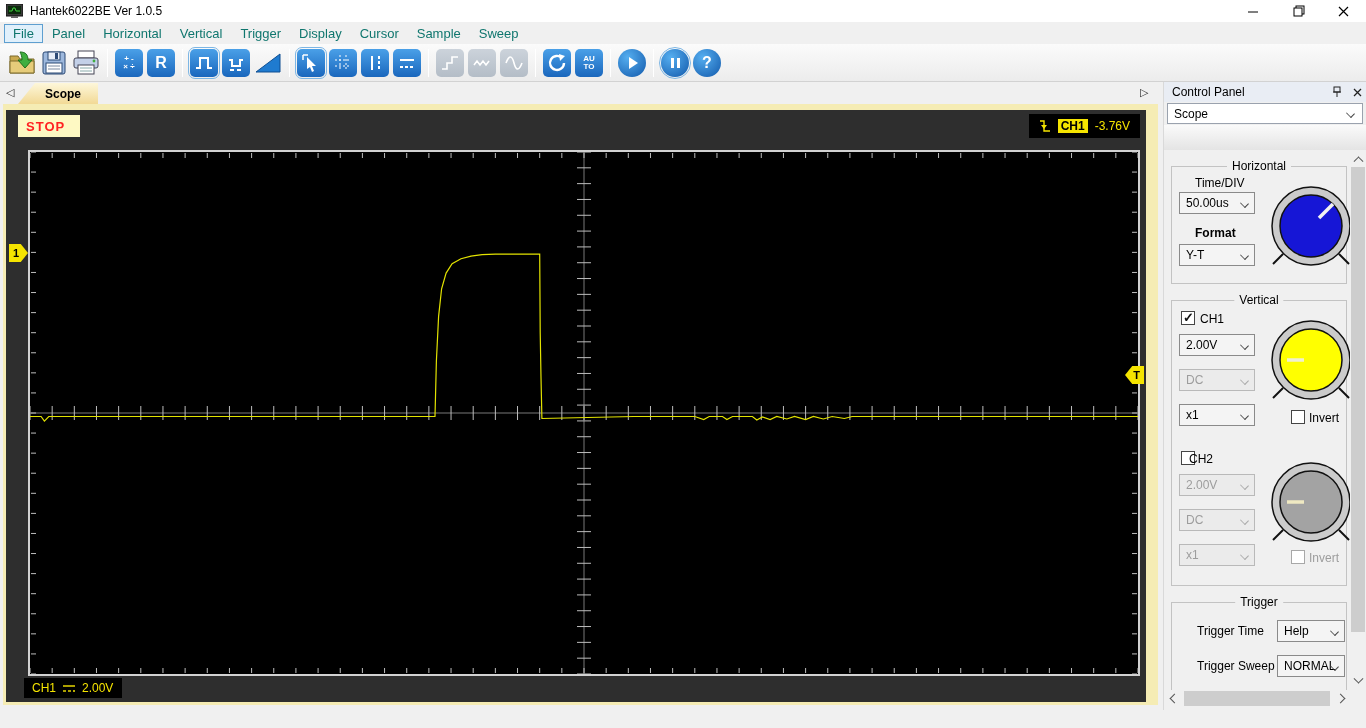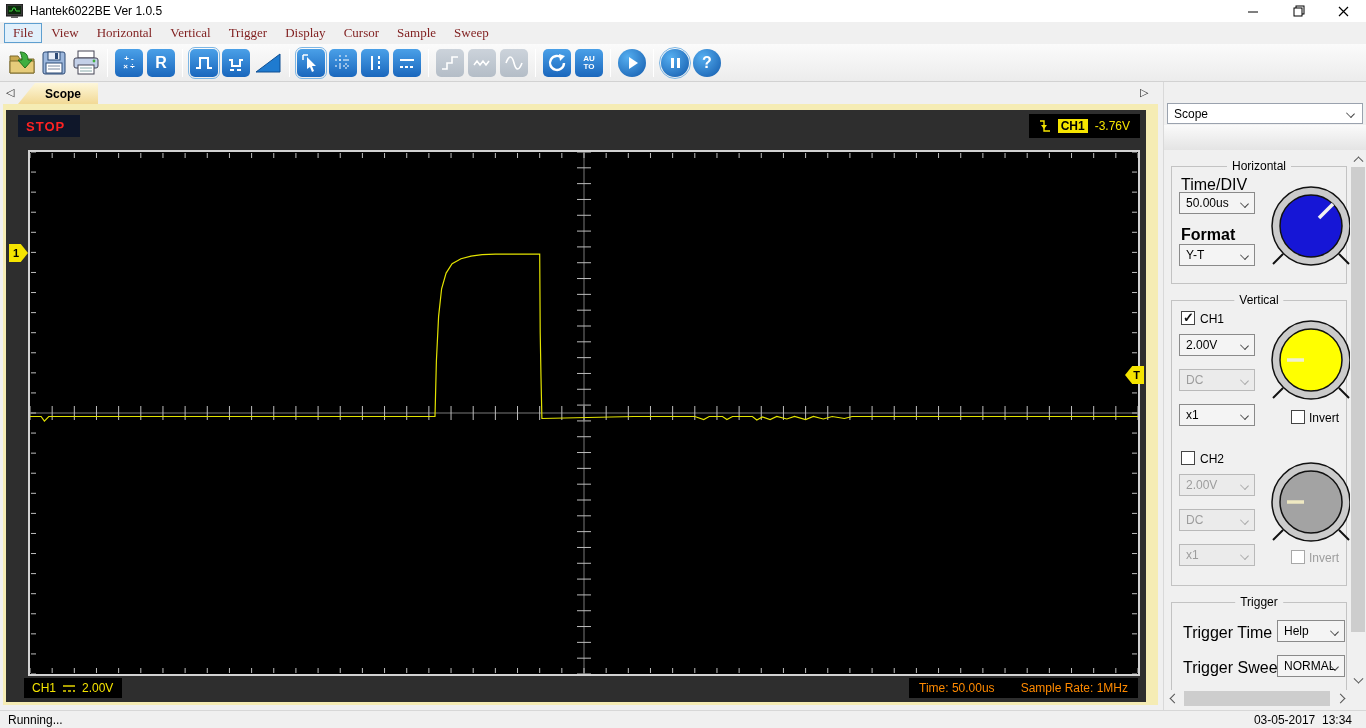--- a/index.html
+++ b/index.html
@@ -8,21 +8,21 @@
 
   
   .titlebar { position:absolute; left:0; top:0; width:1366px; height:22px; background:#ffffff; display:flex; align-items:center; }
   .titlebar .app-icon { margin-left:6px; width:17px; height:15px; }
   .titlebar .title { margin-left:7px; font-size:12px; color:#000; }
   .win-btns { position:absolute; right:0; top:0; height:22px; display:flex; }
   .win-btn { width:45px; height:22px; display:flex; align-items:center; justify-content:center; }
 
   
   .menubar { position:absolute; left:0; top:22px; width:1366px; height:22px; background:#f0f0f0; display:flex; align-items:center; font-size:13px; padding-left:4px; }
-  .menu-item { padding:2px 9px; color:#7f1d1d;font-family:Liberation Serif, serif; }
+  .menu-item { padding:2px 9px; color:#0f766e; }
   .menu-item.selected { background:#e1f0fb; border:1px solid #5e9fd0; padding:1px 8px; }
 
   
   .toolbar { position:absolute; left:0; top:44px; width:1366px; height:38px; background:linear-gradient(180deg,#fbfbfb,#ececec); border-bottom:1px solid #d2d2d2; display:flex; align-items:center; padding-left:8px; gap:4px; }
   .tsep { width:1px; height:28px; background:#c6c6c6; border-right:1px solid #ffffff; margin:0 3px; }
   .tbtn { width:28px; height:28px; border-radius:5px; background:linear-gradient(180deg,#4aa0e8,#1a67bd); display:flex; align-items:center; justify-content:center; color:#fff; flex:0 0 auto; }
   .tbtn.plain { background:none; border-radius:0; }
   .tbtn.round { border-radius:50%; background:radial-gradient(circle at 35% 30%,#55aef0,#1259ab); }
   .tbtn.disabled { background:linear-gradient(180deg,#ccd3db,#b4bdc7); }
   .tbtn.selected { outline:1px solid #7db6e4; outline-offset:1px; }
@@ -32,21 +32,21 @@
   
   .tabbar { position:absolute; left:0; top:83px; width:1366px; height:21px; background:#f0f0f0; }
   .tab-nav { position:absolute; top:3px; font-size:11px; color:#222; }
   .tab-scope { position:absolute; left:18px; top:0; width:80px; height:21px; background:linear-gradient(180deg,#fdf7da,#f2d995); clip-path:polygon(17px 0,100% 0,100% 100%,0 100%); display:flex; align-items:center; justify-content:center; font-size:12px; font-weight:bold; color:#000; padding-left:10px; }
 
   
   .tabpage { position:absolute; left:0; top:104px; width:1163px; height:606px; background:#f0f0f0; }
   .page-accent { position:absolute; left:3px; top:0; width:1155px; height:601px; background:#f5ecb4; }
   .scope-widget { position:absolute; left:6px; top:6px; width:1140px; height:592px; background:#2e2e2e; }
   .scope-topbar { position:absolute; left:0; top:0; width:100%; height:34px; }
-  .stop-box { position:absolute; left:12px; top:5px; width:62px; height:22px; background:#0f172a; color:#ff2222; font-size:13px; font-weight:bold; display:flex; align-items:center; padding-left:8px; letter-spacing:1px; }
+  .stop-box { position:absolute; left:12px; top:5px; width:62px; height:22px; background:#fef9c3; color:#ff2222; font-size:13px; font-weight:bold; display:flex; align-items:center; padding-left:8px; letter-spacing:1px; }
   .trig-readout { position:absolute; right:6px; top:4px; height:24px; background:#000; display:flex; align-items:center; gap:7px; padding:0 10px; }
   .trig-readout .chname { background:#f5e400; color:#000; font-size:12px; font-weight:bold; padding:0 3px; }
   .trig-readout .lvl { color:#f5e400; font-size:12px; }
   .scope-display { position:absolute; left:22px; top:40px; width:1112px; height:526px; background:#000; border:2px solid #d2d2d2; }
   .marker { position:absolute; width:19px; height:18px; background:#f5e400; color:#000; font-size:11px; font-weight:bold; display:flex; align-items:center; }
   .marker.left { left:3px; top:134px; clip-path:polygon(0 0,62% 0,100% 50%,62% 100%,0 100%); padding-left:4px; }
   .marker.right { left:1119px; top:256px; clip-path:polygon(100% 0,38% 0,0 50%,38% 100%,100% 100%); justify-content:flex-end; padding-right:4px; }
   .chip { position:absolute; background:#000; height:20px; display:flex; align-items:center; font-size:12px; }
   .chip.ch { left:18px; top:568px; width:98px; gap:6px; padding:0 8px; color:#f5e400; }
   .chip.time { right:8px; top:568px; padding:0 10px; gap:26px; color:#ff8a00; }
@@ -54,21 +54,21 @@
   
   .cpanel { position:absolute; left:1163px; top:82px; width:203px; height:628px; background:#f0f0f0; border-left:1px solid #d9d9d9; }
   .cpanel-header { position:absolute; left:0; top:0; width:203px; height:20px; background:#e9edf4; display:flex; align-items:center; font-size:12px; color:#000; padding-left:8px; }
   .cpanel-hbtn { position:absolute; top:2px; width:16px; height:16px; display:flex; align-items:center; justify-content:center; color:#222; }
   .mode-select { position:absolute; left:3px; top:21px; width:196px; height:21px; background:#fff; border:1px solid #9aa2ae; display:flex; align-items:center; font-size:12px; padding-left:6px; }
   .cpanel-band { position:absolute; left:0; top:43px; width:203px; height:25px; background:linear-gradient(180deg,#fafafa,#e4e4e4); }
   .cpanel-content { position:absolute; left:3px; top:68px; width:184px; height:540px; background:#f0f0f0; overflow:hidden; }
 
   .groupbox { position:absolute; border:1px solid #c3c3c3; }
   .groupbox .legend { position:absolute; top:-8px; left:50%; transform:translateX(-50%); background:#f0f0f0; padding:0 5px; font-size:12px; color:#000; white-space:nowrap; }
-  .flabel { position:absolute; font-size:16px; color:#000; white-space:nowrap; }
+  .flabel { position:absolute; font-size:12px; color:#000; white-space:nowrap;margin-left:14px; }
   .fselect { position:absolute; width:76px; height:22px; background:#f4f4f4; border:1px solid #8a8a8a; font-size:12px; color:#000; display:flex; align-items:center; padding-left:6px; }
   .fselect .chev { position:absolute; right:6px; top:7px; width:7px; height:7px; border-right:1px solid #444; border-bottom:1px solid #444; transform:rotate(45deg) scale(1,0.8); }
   .fselect.disabled { background:#ebebeb; border-color:#b9b9b9; color:#9d9d9d; }
   .fselect.disabled .chev { border-color:#a8a8a8; }
   .checkbox { position:absolute; width:14px; height:14px; background:#fff; border:1px solid #444; }
   .checkbox.checked::after { content:"✓"; position:absolute; left:1px; top:-2px; font-size:13px; font-weight:bold; color:#111; }
   .checkbox.disabled { border-color:#a8a8a8; }
   .cblabel { position:absolute; font-size:12px; color:#000; }
   .cblabel.disabled { color:#9d9d9d; }
   .knob { position:absolute; width:88px; height:88px; }
@@ -118,21 +118,21 @@
       <div class="win-btn">
         <svg width="11" height="11" viewBox="0 0 11 11">
             <path d="M1,1 L10,10 M10,1 L1,10" stroke="#000" stroke-width="1.2"></path>
           </svg>
       </div>
     </div>
   </div>
 
   <div class="menubar">
     <span class="menu-item selected">File</span>
-    <span class="menu-item">View</span>
+    <span class="menu-item">Panel</span>
     <span class="menu-item">Horizontal</span>
     <span class="menu-item">Vertical</span>
     <span class="menu-item">Trigger</span>
     <span class="menu-item">Display</span>
     <span class="menu-item">Cursor</span>
     <span class="menu-item">Sample</span>
     <span class="menu-item">Sweep</span>
   </div>
 
   <div class="toolbar">
@@ -548,28 +548,39 @@
       <div class="chip ch">
         <span>CH1</span>
         <svg width="14" height="9" viewBox="0 0 14 9">
           <line x1="1" y1="2" x2="13" y2="2" stroke="#f5e400" stroke-width="1.4"></line>
           <line x1="1" y1="7" x2="4" y2="7" stroke="#f5e400" stroke-width="1.4"></line>
           <line x1="6" y1="7" x2="9" y2="7" stroke="#f5e400" stroke-width="1.4"></line>
           <line x1="11" y1="7" x2="13" y2="7" stroke="#f5e400" stroke-width="1.4"></line>
         </svg>
         <span>2.00V</span>
       </div>
-      <div class="chip time">
-        <span>Time: 50.00us</span>
-        <span>Sample Rate: 1MHz</span>
-      </div>
     </div>
   </div>
 
   <div class="cpanel">
+    <div class="cpanel-header">
+      <span>Control Panel</span>
+      <div class="cpanel-hbtn" style="right:22px;">
+        <svg width="10" height="12" viewBox="0 0 10 12">
+          <rect x="2" y="1" width="6" height="5" fill="none" stroke="#222"></rect>
+          <line x1="1" y1="6" x2="9" y2="6" stroke="#222"></line>
+          <line x1="5" y1="6" x2="5" y2="11" stroke="#222"></line>
+        </svg>
+      </div>
+      <div class="cpanel-hbtn" style="right:2px;">
+        <svg width="9" height="9" viewBox="0 0 9 9">
+          <path d="M1,1 L8,8 M8,1 L1,8" stroke="#222" stroke-width="1.3"></path>
+        </svg>
+      </div>
+    </div>
 
     <div class="mode-select">
       <span>Scope</span>
       <span class="chev" style="position:absolute;right:8px;top:6px;width:7px;height:7px;border-right:1px solid #444;border-bottom:1px solid #444;transform:rotate(45deg) scale(1,0.8);"></span>
     </div>
     <div class="cpanel-band"></div>
 
     <div class="cpanel-content">
 
       <div class="groupbox" style="left:4px; top:16px; width:176px; height:118px;">
@@ -614,21 +625,21 @@
         <line x1="-28" y1="28" x2="-38" y2="38" stroke="#111" stroke-width="2"></line>
         <line x1="28" y1="28" x2="38" y2="38" stroke="#111" stroke-width="2"></line>
         <circle r="39" fill="#cbcbcb" stroke="#111" stroke-width="1.5"></circle>
         <circle r="31" stroke="#111" stroke-width="1.5" fill="#ffff00"></circle>
         <line x1="-24" y1="0" x2="-7" y2="0" stroke="#f0f0d2" stroke-width="3.5"></line>
       </svg>
       <div class="checkbox" style="left:124px; top:260px;"></div>
       <span class="cblabel" style="left:142px; top:261px;">Invert</span>
 
       <div class="checkbox" style="left:14px; top:301px;"></div>
-      <span class="cblabel" style="left:33px; top:302px;">CH2</span>
+      <span class="cblabel" style="left:22px; top:302px;">CH2</span>
       <div class="fselect disabled" style="left:12px; top:324px;">
         <span>2.00V</span>
           <span class="chev"></span>
       </div>
       <div class="fselect disabled" style="left:12px; top:359px;">
         <span>DC</span>
           <span class="chev"></span>
       </div>
       <div class="fselect disabled" style="left:12px; top:394px;">
         <span>x1</span>
@@ -672,17 +683,13 @@
   <div class="hscroll">
     <div class="arrow">
         <div class="chev-l"></div>
       </div>
     <div class="thumb"></div>
     <div class="arrow" style="position:absolute; right:0;">
         <div class="chev-r"></div>
       </div>
   </div>
 
-  <div class="statusbar">
-    <span class="status-left">Running...</span>
-    <span class="status-right">03-05-2017  13:34</span>
-  </div>
 </div>
 
 </body></html>

